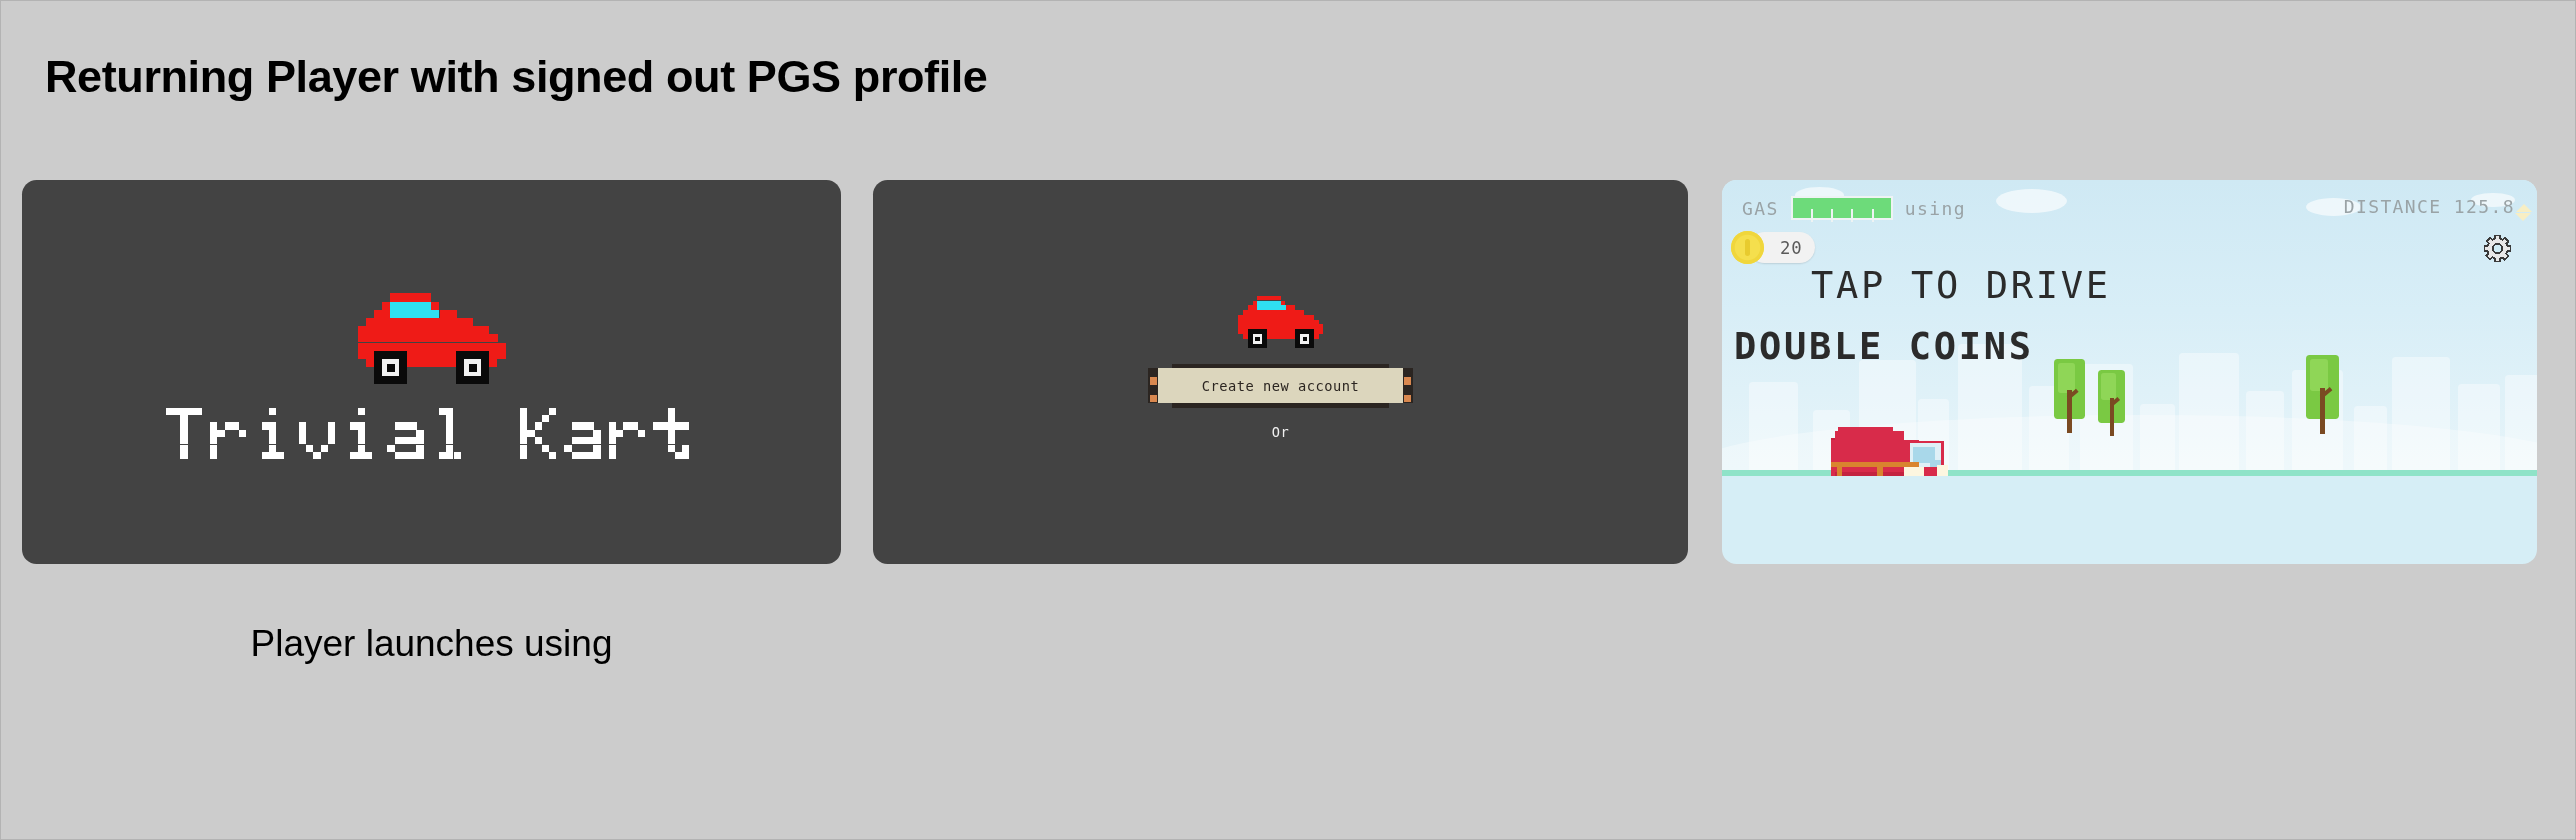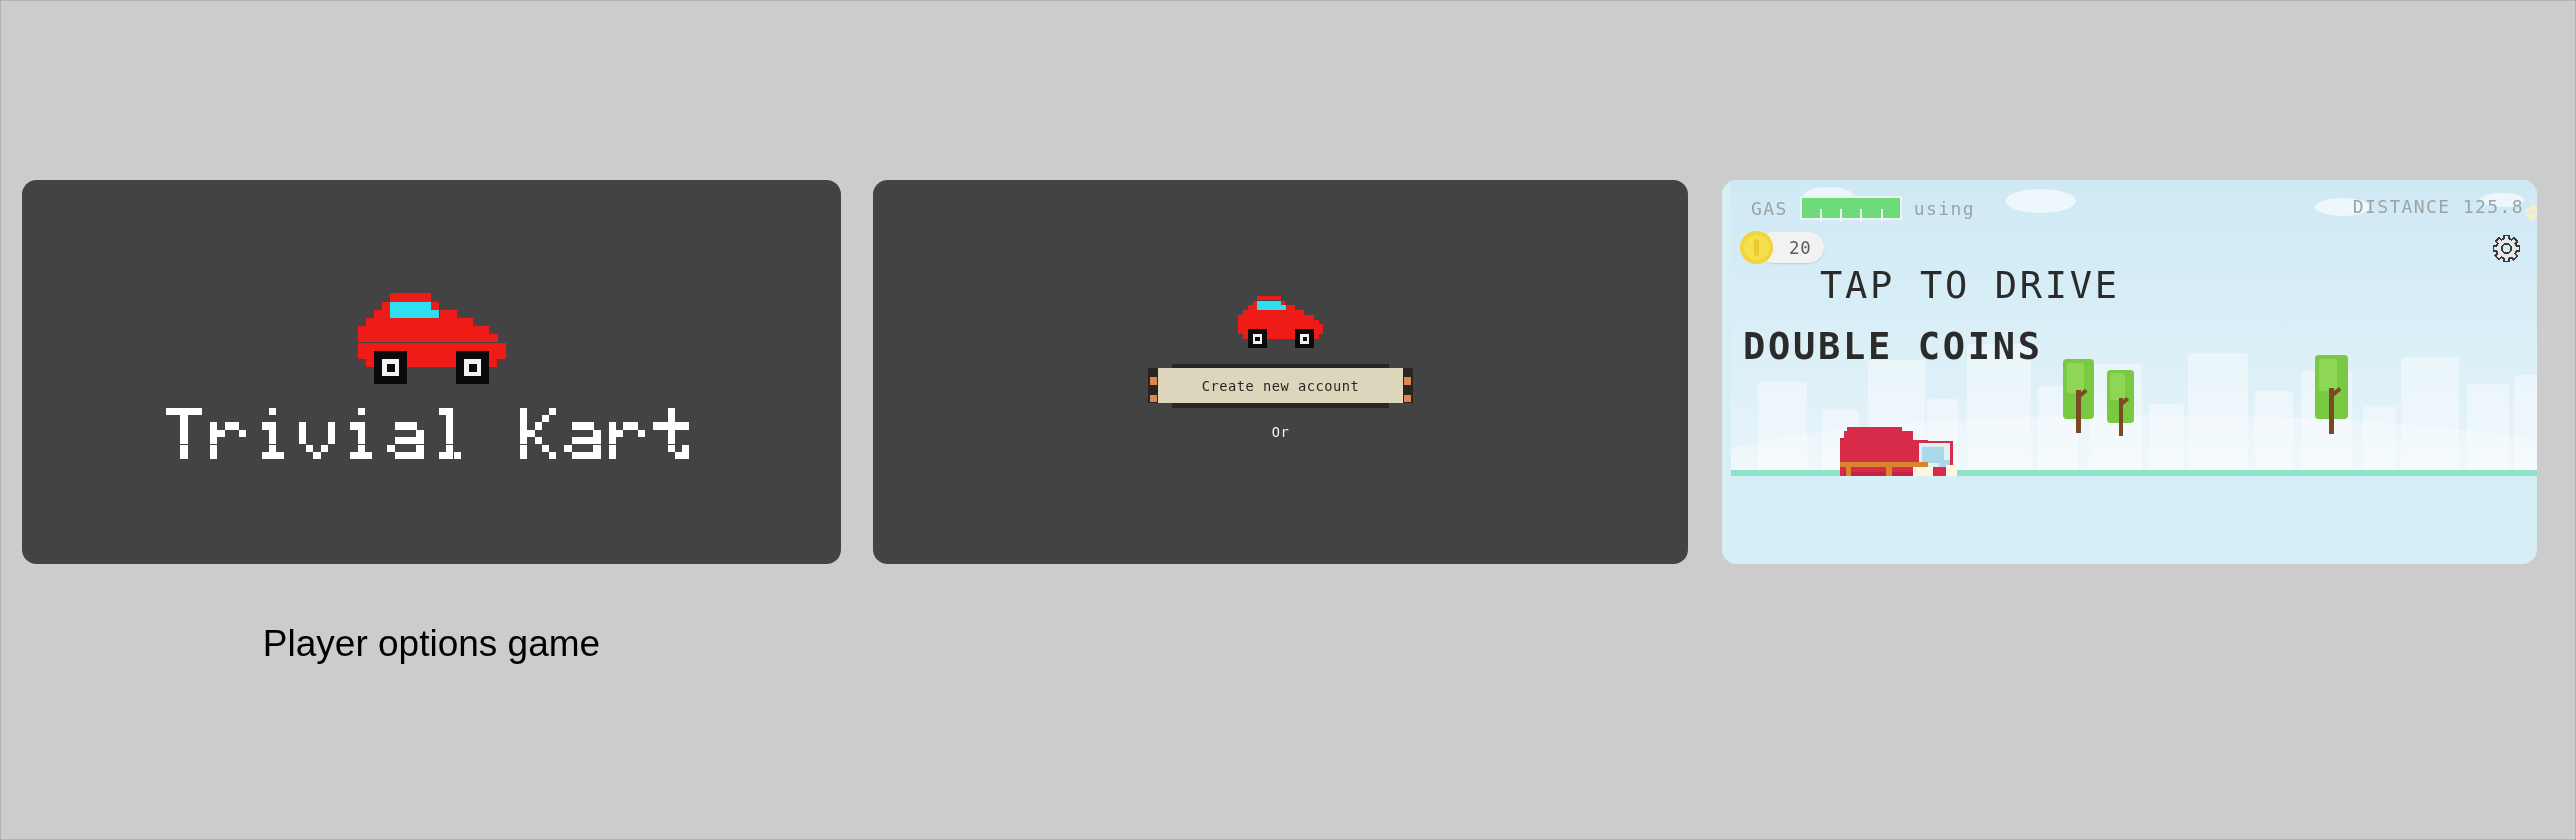--- a/index.html
+++ b/index.html
@@ -221,21 +221,21 @@
   .social-btn-label {
     font-size: 14.6px;
     font-weight: bold;
     color: #ffffff;
     letter-spacing: -0.2px;
   }
 
   
   .scene {
     position: absolute;
-    left: 9px; top: 0;
+    left: 0; top: 0;
     width: 815px; height: 296px;
     overflow: hidden;
   }
   .sky {
     position: absolute;
     left: 0; top: 0;
     width: 100%; height: 290px;
     background: linear-gradient(180deg, #cfe9f4 0%, #d8eef7 45%, #e6f4f9 100%);
   }
   .skyline {
@@ -445,20 +445,21 @@
     left: -8.2px; top: 8.2px;
     border: 8.2px solid transparent;
     border-top-color: #f7eec4;
   }
 </style>
 </head>
 <body>
 
 <div class="page">
 
+  <div class="page-title">Returning Player with signed out PGS profile</div>
 
   <div class="panels">
 
     <div class="panel panel-dark" id="panel-1">
       <div class="p1-inner">
         <div class="pixcar p1-car" id="car-1">
             <i class="pxred" style="left: 49px; top: 8.2px; width: 41px; height: 8.2px;"></i>
             <i class="pxred" style="left: 41px; top: 16.4px; width: 25px; height: 8.2px;"></i>
             <i class="pxred" style="left: 90px; top: 16.4px; width: 8.2px; height: 8.2px;"></i>
             <i class="pxcyan" style="left: 49px; top: 16.4px; width: 41px; height: 8.2px;"></i>
@@ -783,16 +784,16 @@
           </svg>
         </div>
 
         <span class="sparkle"></span>
 
       </div>
     </div>
 
   </div>
 
-  <div class="caption" id="caption-1">Player options game</div>
+  <div class="caption" id="caption-1">Player launches using</div>
 
 </div>
 
 
 </body></html>

